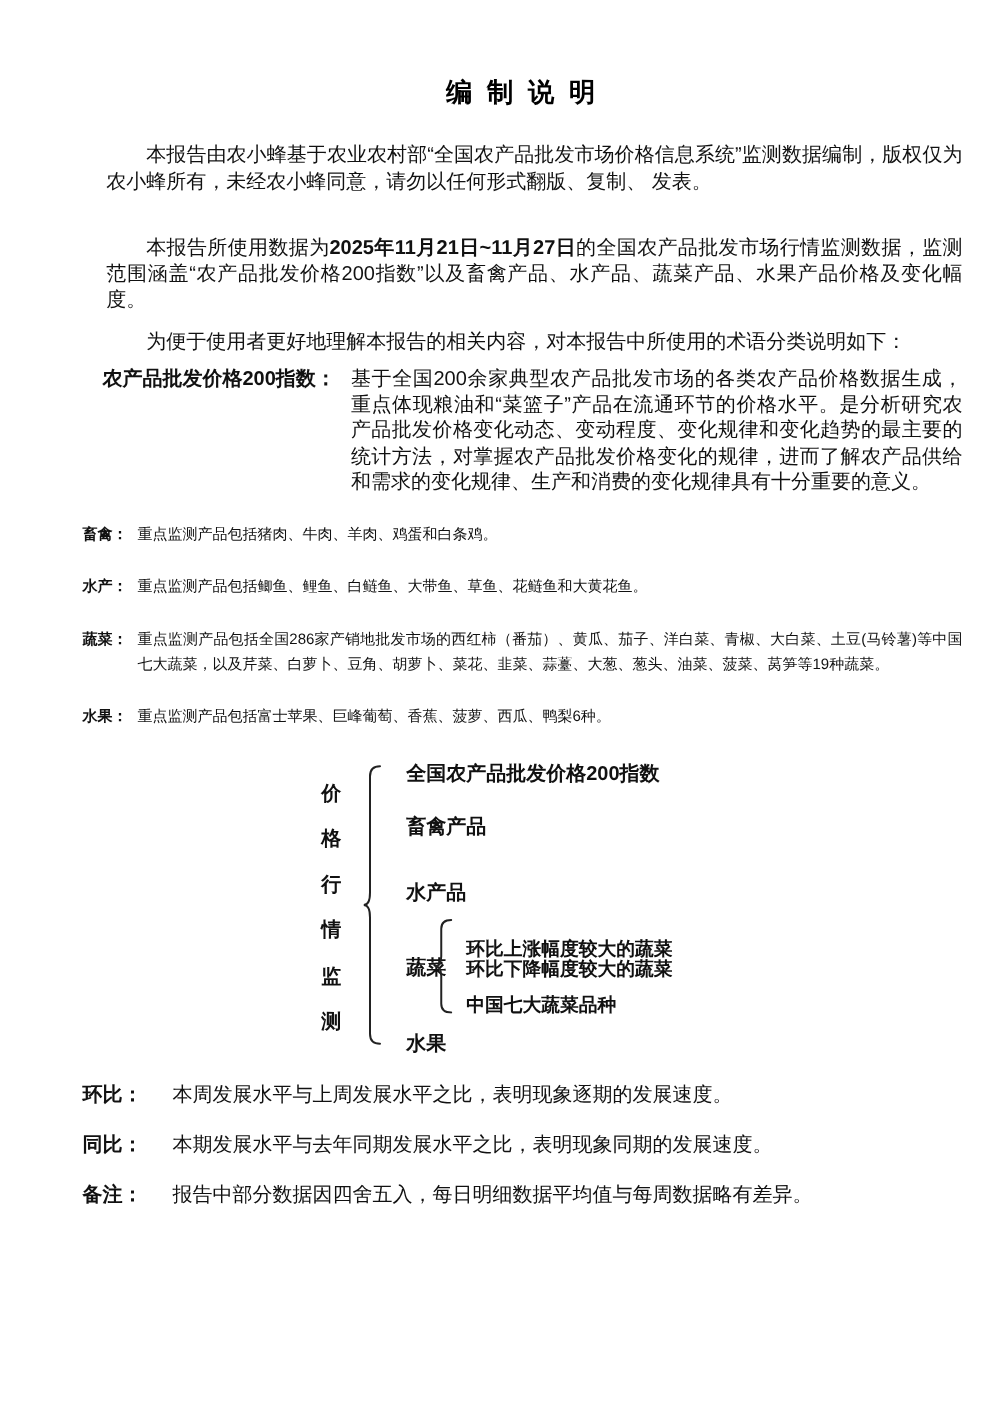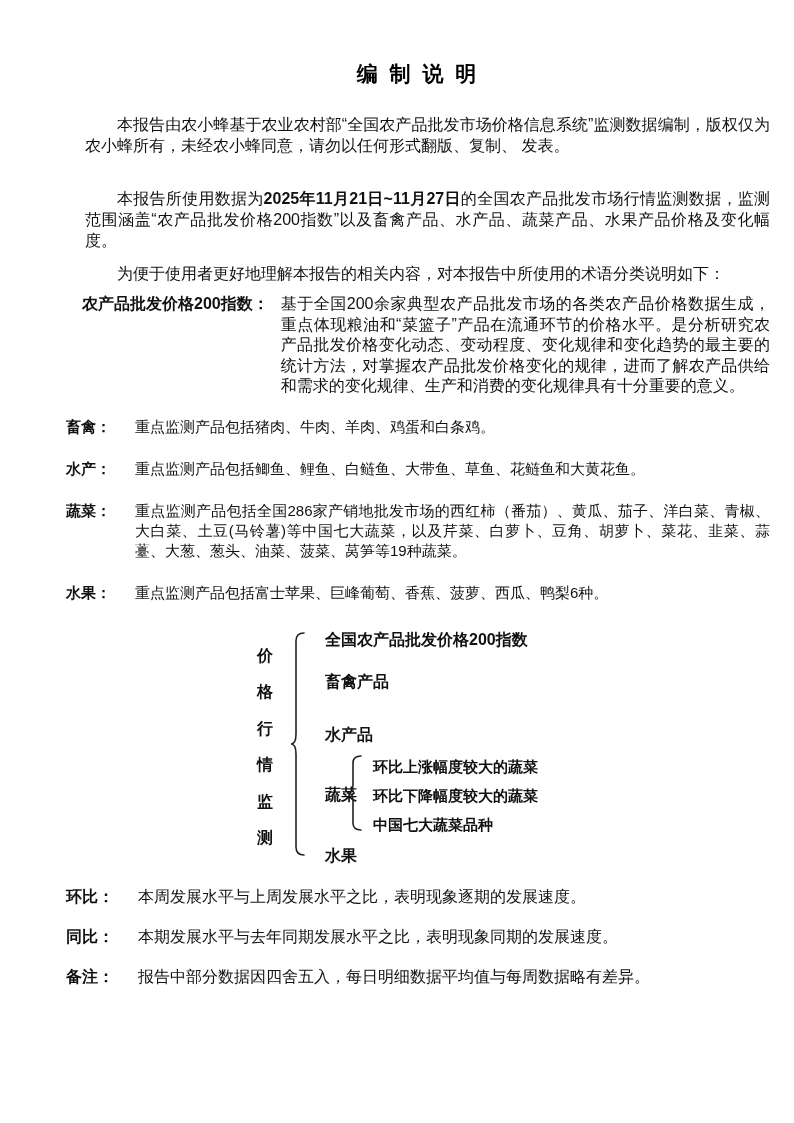--- a/index.html
+++ b/index.html
@@ -39,23 +39,23 @@
     gap: 12px;
     margin-left: 16px;
     margin-bottom: 20px;
     font-size: 16px;
     line-height: 20.5px;
   }
   .def-label { flex: 0 0 auto; font-weight: bold; white-space: nowrap; }
   .def-text { flex: 1; text-align: justify; }
   .term-row {
     display: flex;
-    gap: 24px;
+    gap: 8px;
     margin-bottom: 22px;
-    font-size: 15px;
+    font-size: 12px;
     line-height: 20px;
   }
   .term-label { flex: 0 0 auto; font-weight: bold; white-space: nowrap; }
   .term-text { flex: 1; text-align: justify; }
   .diagram {
     position: relative;
     height: 248px;
     margin-top: 16px;
     margin-bottom: 14px;
   }
@@ -139,21 +139,21 @@
     <div class="branch" style="top:5px;">全国农产品批发价格200指数</div>
     <div class="branch" style="top:47px;">畜禽产品</div>
     <div class="branch" style="top:100px;">水产品</div>
     <div class="branch" style="top:160px;">蔬菜</div>
     <div class="branch" style="top:221px;">水果</div>
 
     <svg class="brace" style="left:281px; top:130px;" width="15" height="76" viewBox="0 0 15 76">
       <path d="M14 1 Q6 1 6 8 L6 30 Q6 38 1 38 Q6 38 6 46 L6 68 Q6 75 14 75" fill="none" stroke="#222222" stroke-width="1.6" stroke-linecap="round"></path>
     </svg>
 
-    <div class="sub-branch" style="top:132px;">环比上涨幅度较大的蔬菜</div>
+    <div class="sub-branch" style="top:145px;">环比上涨幅度较大的蔬菜</div>
     <div class="sub-branch" style="top:161px;">环比下降幅度较大的蔬菜</div>
     <div class="sub-branch" style="top:190px;">中国七大蔬菜品种</div>
   </div>
 
   <div class="footnote-row">
     <span class="term-label">环比：</span>
     <span class="term-text">本周发展水平与上周发展水平之比，表明现象逐期的发展速度。</span>
   </div>
   <div class="footnote-row">
     <span class="term-label">同比：</span>

